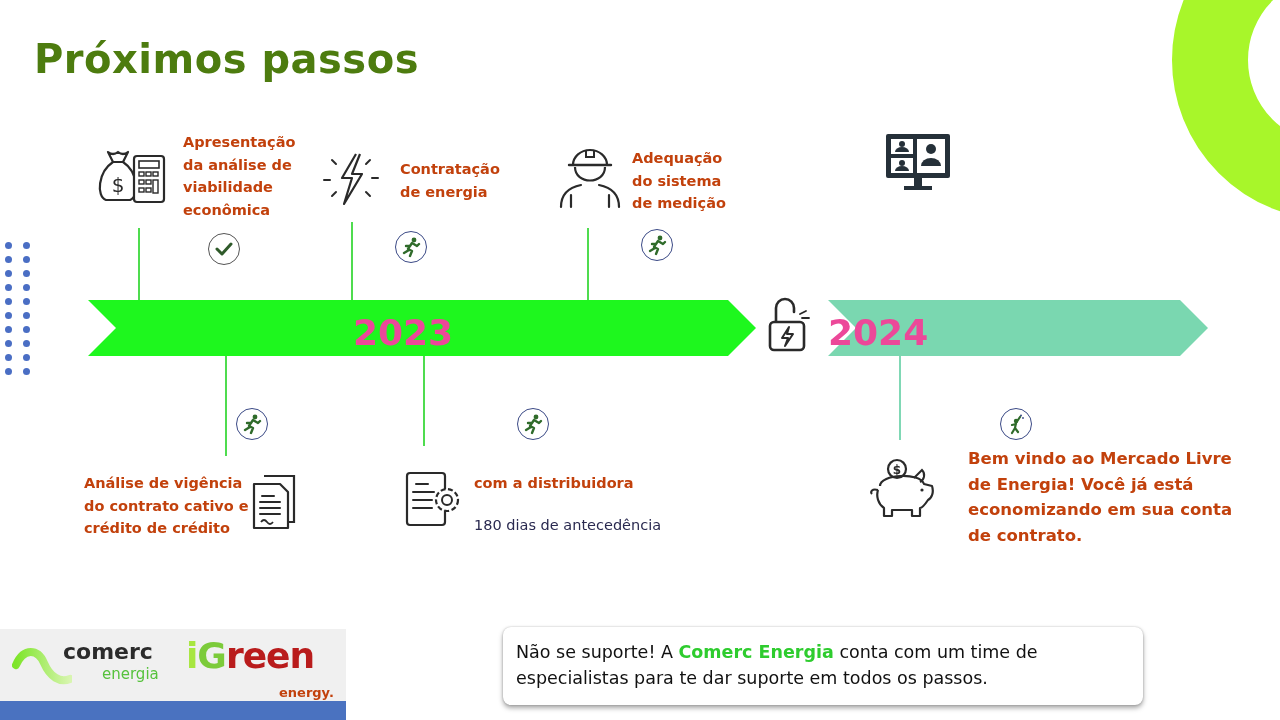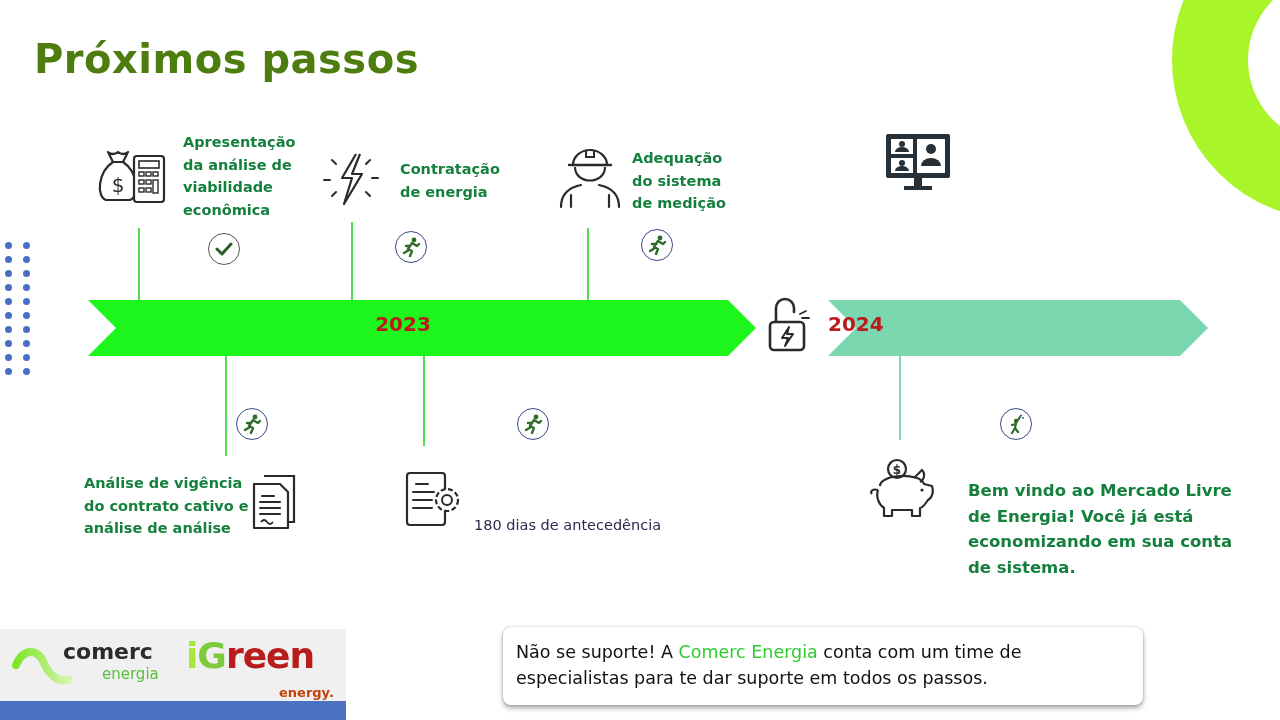--- a/index.html
+++ b/index.html
@@ -2,30 +2,30 @@
 <html><head>
 <meta charset="utf-8">
 <style>
   html, body { margin:0; padding:0; }
   body { width:1280px; height:720px; position:relative; overflow:hidden; background:#ffffff; font-family:"Liberation Sans", sans-serif; }
   .abs { position:absolute; }
   .title { left:34px; top:36px; font-family:"DejaVu Sans", sans-serif; font-weight:bold; font-size:40px; color:#4d7c0f; letter-spacing:0.5px; }
   .ring { left:1172px; top:-100px; width:320px; height:320px; border-radius:50%; box-sizing:border-box; border:76px solid #a8f62a; }
   .dots { left:5px; top:242px; display:grid; grid-template-columns:8px 8px; column-gap:10px; row-gap:7px; }
   .dots span { width:7px; height:7px; border-radius:50%; background:#4a6ec4; display:block; }
-  .label { font-family:"DejaVu Sans", sans-serif; font-weight:bold; color:#15803d; font-size:14.5px; line-height:22.5px; }
-  .label.big { font-size:16.5px; line-height:25.5px;margin-top:32px; }
+  .label { font-family:"DejaVu Sans", sans-serif; font-weight:bold; color:#c2410c; font-size:14.5px; line-height:22.5px; }
+  .label.big { font-size:16.5px; line-height:25.5px; }
   .sub { font-family:"DejaVu Sans", sans-serif; color:#2a2a50; font-size:14.5px;text-align:right; }
   .vline { width:2px; background:#4fdc4f; }
   .vline.teal { background:#80d8b5; }
   .badge { width:32px; height:32px; border-radius:50%; border:1.5px solid #3b4a86; box-sizing:border-box; background:#fff; display:flex; align-items:center; justify-content:center; }
   .badge.check { border-color:#555; }
-  .year { font-family:"DejaVu Sans", sans-serif; font-weight:bold; color:#b91c1c; font-size:20px; }
+  .year { font-family:"DejaVu Sans", sans-serif; font-weight:bold; color:#ec4899; font-size:36px; }
   .note { left:503px; top:627px; width:640px; height:78px; border-radius:8px; background:#fff; box-shadow:0 3px 5px rgba(0,0,0,0.35), 0 0 2px rgba(0,0,0,0.25); box-sizing:border-box; padding:12px 13px; font-family:"DejaVu Sans", sans-serif; font-size:17.5px; line-height:26px; color:#111; }
-  .note .hl { color:#2ecc2e; font-weight:normal; }
+  .note .hl { color:#2ecc2e; font-weight:bold; }
   .logo-bar { left:0; top:629px; width:346px; height:92px; background:#f0f0f0; }
   .blue-bar { left:0; top:701px; width:346px; height:19px; background:#4a72c0; }
 </style>
 </head>
 <body>
 
 <div class="abs ring"></div>
 <div class="abs dots">
   <span></span>
     <span></span>
@@ -165,21 +165,21 @@
 
 <div class="abs badge" style="left:236px;top:408px">
   <svg width="22" height="22" viewBox="0 0 22 22">
     <circle cx="14" cy="4" r="2.4" fill="#2f6b2a"></circle>
     <path d="M12 7 L8 13 L12 15 L10 20 M10 10 L6 10 M12 7 L17 10 L19 8 M9 14 L4 17" fill="none" stroke="#2f6b2a" stroke-width="2.4" stroke-linecap="round" stroke-linejoin="round"></path>
   </svg>
 </div>
 <div class="abs label" style="left:84px;top:472px">
   <div>Análise de vigência</div>
   <div>do contrato cativo e</div>
-  <div>análise de análise</div>
+  <div>crédito de crédito</div>
 </div>
 <svg class="abs" style="left:250px;top:472px" width="48" height="60" viewBox="0 0 48 60">
   <path d="M14 4 H44 V50 H38" fill="none" stroke="#2a2a2a" stroke-width="2.2"></path>
   <path d="M4 12 H30 L38 20 V56 H4 Z" fill="#fff" stroke="#2a2a2a" stroke-width="2.2" stroke-linejoin="round"></path>
   <g stroke="#2a2a2a" stroke-width="2" stroke-linecap="round">
     <line x1="12" y1="24" x2="24" y2="24"></line>
       <line x1="10" y1="30" x2="30" y2="30"></line>
       <line x1="10" y1="36" x2="30" y2="36"></line>
       <line x1="10" y1="42" x2="30" y2="42"></line>
   </g>
@@ -197,20 +197,21 @@
   <g stroke="#2a2a2a" stroke-width="2" stroke-linecap="round">
     <line x1="12" y1="14" x2="24" y2="14"></line>
       <line x1="9" y1="22" x2="30" y2="22"></line>
       <line x1="9" y1="30" x2="28" y2="30"></line>
       <line x1="9" y1="38" x2="28" y2="38"></line>
   </g>
   <circle cx="43" cy="30" r="11" fill="#fff" stroke="#2a2a2a" stroke-width="2.2" stroke-dasharray="5 2.5"></circle>
   <circle cx="43" cy="30" r="5" fill="none" stroke="#2a2a2a" stroke-width="2"></circle>
 </svg>
 <div class="abs label" style="left:474px;top:472px">
+  <div>com a distribuidora</div>
 </div>
 <div class="abs sub" style="left:474px;top:517px">180 dias de antecedência</div>
 
 <div class="abs badge" style="left:1000px;top:408px">
   <svg width="22" height="22" viewBox="0 0 22 22">
     <circle cx="11" cy="8" r="2.2" fill="#2f6b2a"></circle>
     <path d="M11 10 L10 15 L7 20 M10 15 L13 19 M11 10 L15 4 M11 11 L7 12" fill="none" stroke="#2f6b2a" stroke-width="2.2" stroke-linecap="round" stroke-linejoin="round"></path>
     <circle cx="16" cy="2.5" r="1" fill="#3b4a86"></circle>
       <circle cx="18" cy="5" r="0.9" fill="#3b4a86"></circle>
   </svg>
@@ -220,21 +221,21 @@
   <text x="31" y="18" font-family="DejaVu Sans, sans-serif" font-size="12" font-weight="bold" text-anchor="middle" fill="#2a2a2a">$</text>
   <path d="M14 30 C14 18 54 16 58 28 L66 30 C68 36 66 42 62 44 C58 50 56 52 54 52 V60 H46 V54 H26 V60 H18 V52 C12 48 10 40 12 34" fill="none" stroke="#2a2a2a" stroke-width="2.2" stroke-linejoin="round"></path>
   <path d="M48 22 L56 14 C60 18 58 24 54 26" fill="none" stroke="#2a2a2a" stroke-width="2"></path>
   <circle cx="56" cy="34" r="1.6" fill="#2a2a2a"></circle>
   <path d="M12 34 C6 32 4 36 6 38" fill="none" stroke="#2a2a2a" stroke-width="2"></path>
 </svg>
 <div class="abs label big" style="left:968px;top:446px">
   <div>Bem vindo ao Mercado Livre</div>
   <div>de Energia! Você já está</div>
   <div>economizando em sua conta</div>
-  <div>de sistema.</div>
+  <div>de contrato.</div>
 </div>
 
 <div class="abs logo-bar">
   <svg class="abs" style="left:12px;top:14px" width="60" height="44" viewBox="0 0 60 44">
     <defs>
         <linearGradient id="wg" x1="0" y1="0" x2="1" y2="0">
           <stop offset="0" stop-color="#7ee52a"></stop>
           <stop offset="1" stop-color="#d8f5b0"></stop>
         </linearGradient>
       </defs>

